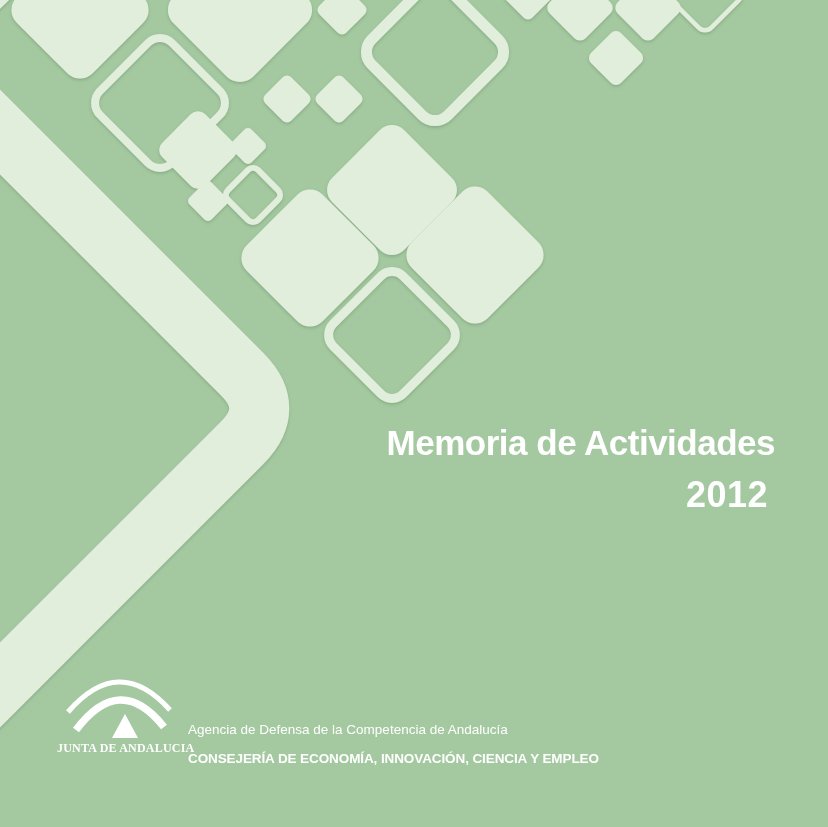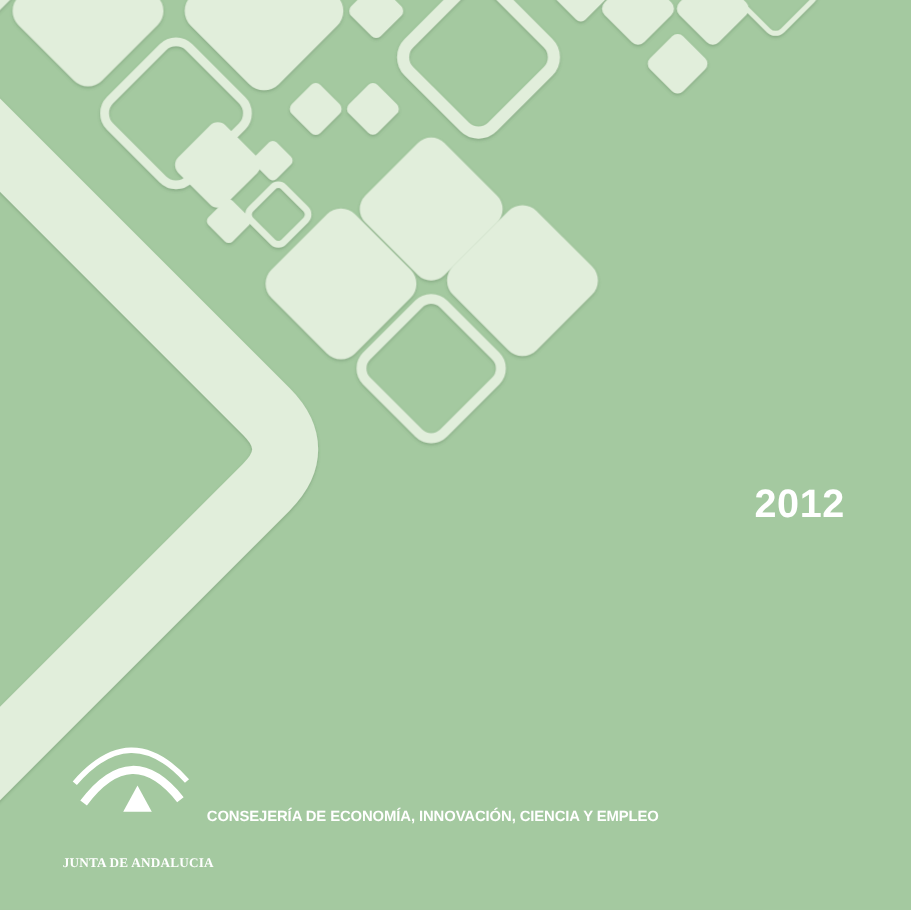--- a/index.html
+++ b/index.html
@@ -35,21 +35,21 @@
   }
 
   .footer{position:absolute;left:0;top:668px;width:828px;height:100px;color:var(--text);}
   .logo{position:absolute;left:55px;top:0;width:140px;height:95px;}
   .logo svg{position:absolute;left:0;top:0;}
   .logo-arc{stroke:var(--text);fill:none;}
   .logo-triangle{fill:var(--text);}
   .logo-caption{
     position:absolute;left:2px;top:73px;width:136px;text-align:center;
     font-family:"Liberation Serif", serif;font-weight:bold;font-size:12px;
-    letter-spacing:0.2px;color:var(--text);white-space:nowrap;margin-top:36px;
+    letter-spacing:0.2px;color:var(--text);white-space:nowrap;
   }
   .footer-text{position:absolute;left:188px;top:53px;}
   .agency-line{font-size:13.5px;line-height:17px;white-space:nowrap;}
   .department-line{font-size:13.5px;font-weight:bold;line-height:17px;margin-top:12px;
     letter-spacing:-0.1px;white-space:nowrap;}
 </style>
 </head>
 <body>
 
 <div class="cover">
@@ -93,30 +93,32 @@
       <rect class="dia-f" x="192.45" y="185.45" width="31.1" height="31.1" rx="5" transform="rotate(45 208 201)"></rect>
 
       <rect class="dia-f" x="256.25" y="204.25" width="107.5" height="107.5" rx="18" transform="rotate(45 310 258)"></rect>
       <rect class="dia-f" x="341.1" y="139.1" width="101.8" height="101.8" rx="17" transform="rotate(45 392 190)"></rect>
       <rect class="dia-f" x="421.25" y="201.25" width="107.5" height="107.5" rx="18" transform="rotate(45 475 255)"></rect>
       <rect class="dia-o" stroke-width="9" x="342.5" y="285.5" width="99" height="99" rx="16" transform="rotate(45 392 335)"></rect>
     </g>
   </svg>
 
   <div class="title-block">
+    <div class="title">Memoria de Actividades</div>
     <div class="year">2012</div>
   </div>
 
   <div class="footer">
     <div class="logo">
       <svg width="140" height="95" viewBox="0 0 140 95">
         <path class="logo-arc" stroke-width="5" d="M 13 44 Q 64 -15 115 42"></path>
         <path class="logo-arc" stroke-width="7.5" d="M 21 62 Q 65 3.5 109 59"></path>
         <path class="logo-triangle" d="M 70 46 L 83 70 L 57 70 Z"></path>
       </svg>
       <div class="logo-caption">JUNTA DE ANDALUCIA</div>
     </div>
     <div class="footer-text">
+      <div class="agency-line">Agencia de Defensa de la Competencia de Andalucía</div>
       <div class="department-line">CONSEJERÍA DE ECONOMÍA, INNOVACIÓN, CIENCIA Y EMPLEO</div>
     </div>
   </div>
 
 </div>
 
 </body></html>

